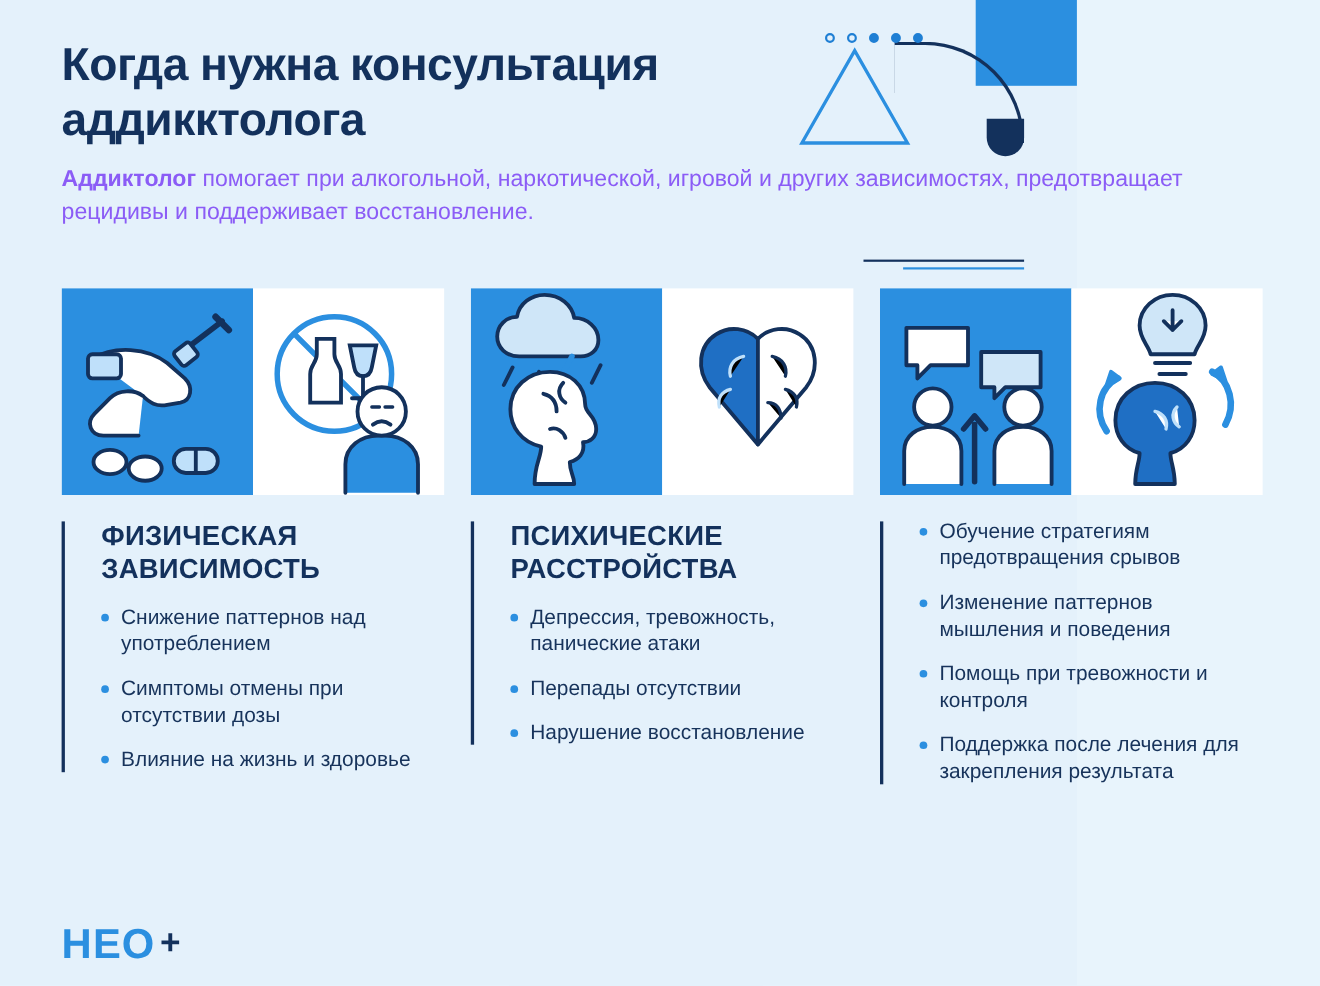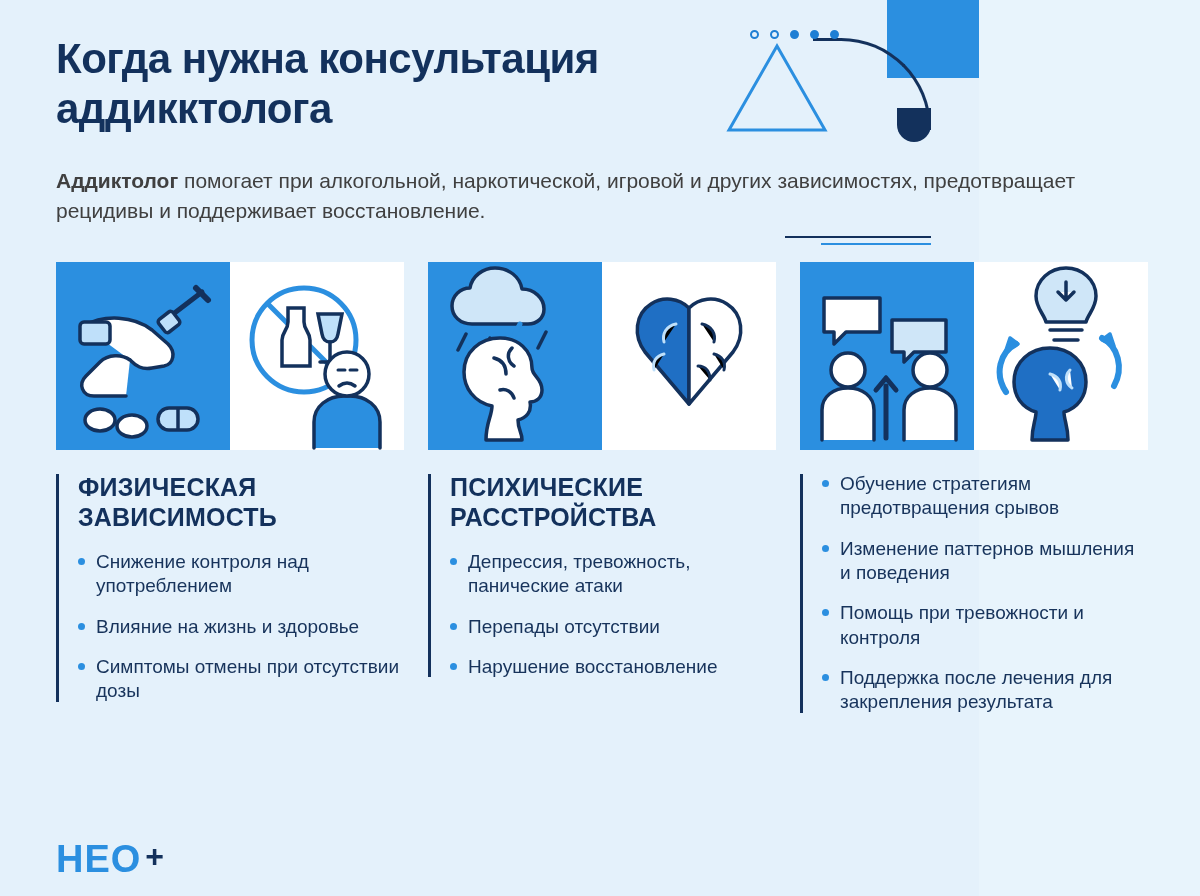--- a/index.html
+++ b/index.html
@@ -62,42 +62,42 @@
   }
 
   
   .title {
     position: absolute; left: 56px; top: 34px;
     width: 800px;
     font-size: 42px; line-height: 1.18; font-weight: bold;
     color: #13315c; letter-spacing: -0.5px;
   }
   .subtitle {
-    position: absolute; left: 56px; top: 166px;
+    position: absolute; left: 56px; top: 148px;
     width: 1040px;
-    font-size: 21px; line-height: 1.45; color: #404040;
+    font-size: 21px; line-height: 1.45; color: #8b5cf6;
   }
   .subtitle b { font-weight: bold; }
 
   
   .columns {
     position: absolute; left: 56px; top: 262px;
     width: 1100px;
     display: flex; gap: 24px;
   }
   .col { width: 348px; position: relative; }
   .col .imgs {
     display: flex; width: 348px; height: 188px; overflow: hidden;
   }
   .img-cell { width: 174px; height: 188px; position: relative; }
   .img-cell.blue { background: #2b8fe0; }
   .img-cell.white { background: #ffffff; }
   .img-cell svg { position: absolute; left: 0; top: 0; }
 
-  .col-body { position: relative; padding-left: 22px; margin-top: 22px; }
+  .col-body { position: relative; padding-left: 36px; margin-top: 22px; }
   .col-body::before {
     content: ""; position: absolute; left: 0; top: 2px;
     width: 3px; bottom: 2px; background: #13315c;
   }
   .col-head {
     font-size: 25px; font-weight: bold; color: #13315c;
     line-height: 1.2; text-transform: uppercase; letter-spacing: 0.2px;
   }
   ul.points { list-style: none; margin-top: 18px; }
   ul.points li {
@@ -187,23 +187,23 @@
               <circle cx="117" cy="112" r="22" fill="#fff"></circle>
               <path d="M108 108 h7 M120 108 h7" stroke-width="3"></path>
               <path d="M109 124 q8 -6 16 0"></path>
             </g>
           </svg>
         </div>
       </div>
       <div class="col-body">
         <div class="col-head">ФИЗИЧЕСКАЯ ЗАВИСИМОСТЬ</div>
         <ul class="points">
-          <li>Снижение контроля над употреблением</li>
+          <li>Снижение паттернов над употреблением</li>
+          <li>Симптомы отмены при отсутствии дозы</li>
           <li>Влияние на жизнь и здоровье</li>
-          <li>Симптомы отмены при отсутствии дозы</li>
         </ul>
       </div>
     </div>
 
     <div class="col">
       <div class="imgs">
         <div class="img-cell blue">
           <svg width="174" height="188" viewBox="0 0 174 188">
             <g stroke="#13315c" stroke-width="3.5" fill="#fff" stroke-linejoin="round" stroke-linecap="round">
               <path d="M44 62 c-12 0-20-8-20-18 0-10 8-18 18-18 2-12 13-20 25-20 14 0 25 9 27 21 12 0 22 9 22 20 0 9-7 15-16 15z" fill="#cfe6f8"></path>

